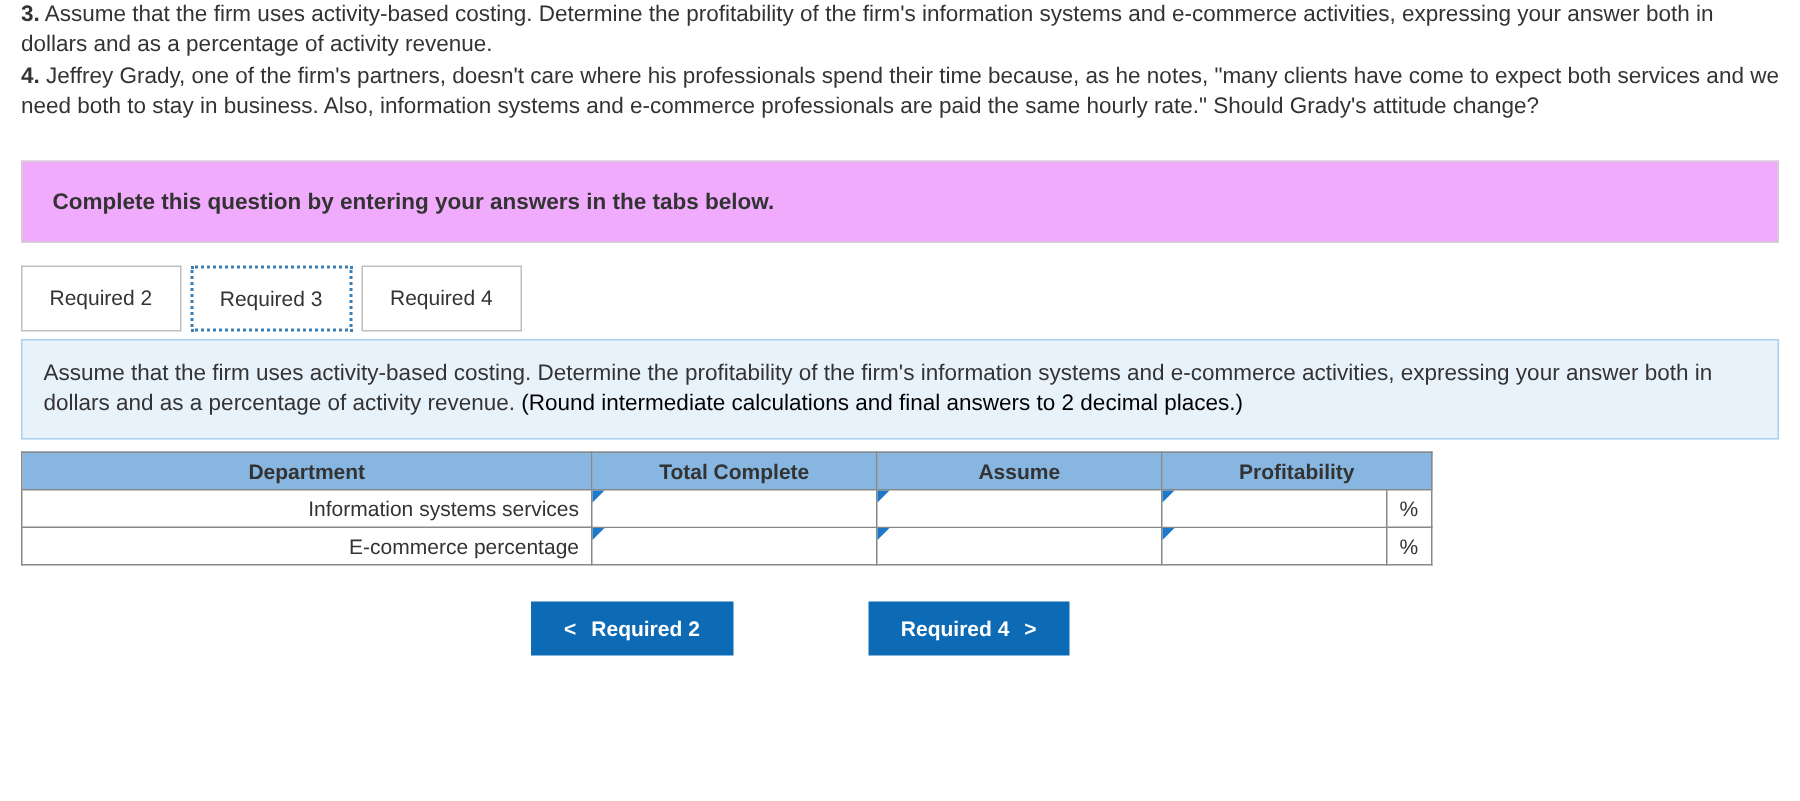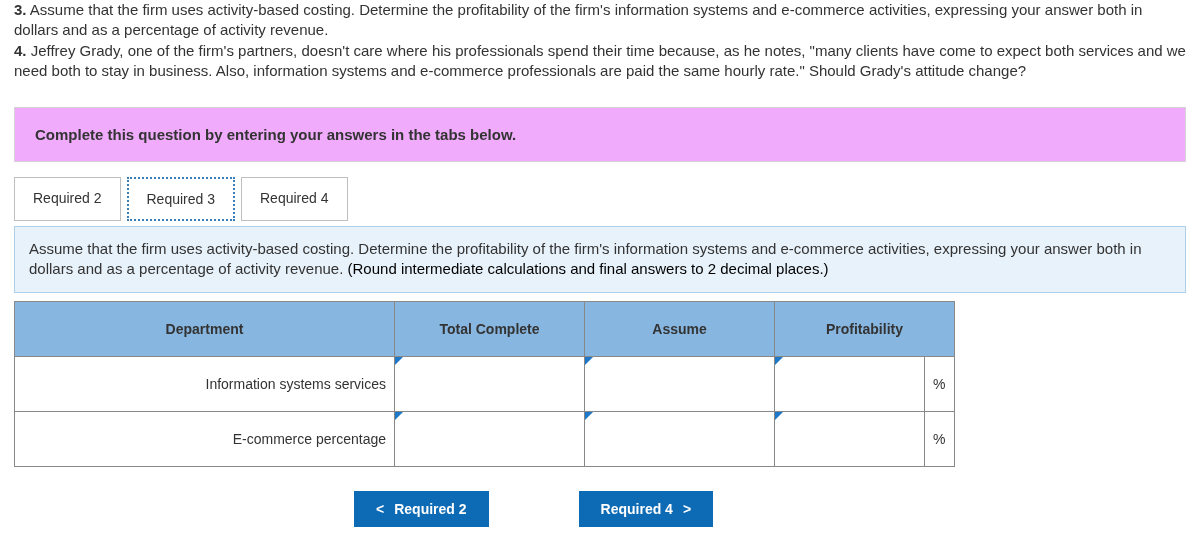--- a/index.html
+++ b/index.html
@@ -52,21 +52,21 @@
     margin-top: 6px;
     margin-bottom: 8px;
   }
   .hint { color: #000000; }
   .answer-table {
     border-collapse: collapse;
     font-size: 14px;
   }
   .answer-table th, .answer-table td {
     border: 1px solid #888;
-    padding: 19px 8px;
+    padding: 4px 8px;
     height: 24px;
   }
   .answer-table th {
     background: #87b6e0;
     font-weight: 700;
     text-align: center;
   }
   .col-dept { width: 380px; text-align: right; }
   .col-bill { width: 190px; text-align: center; }
   .col-inc  { width: 190px; text-align: center; }

